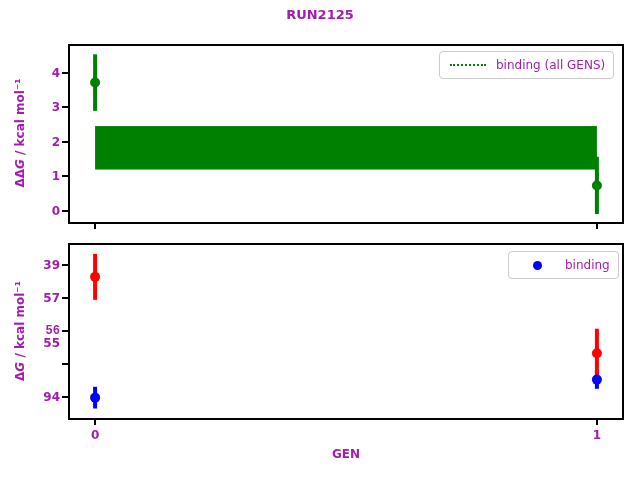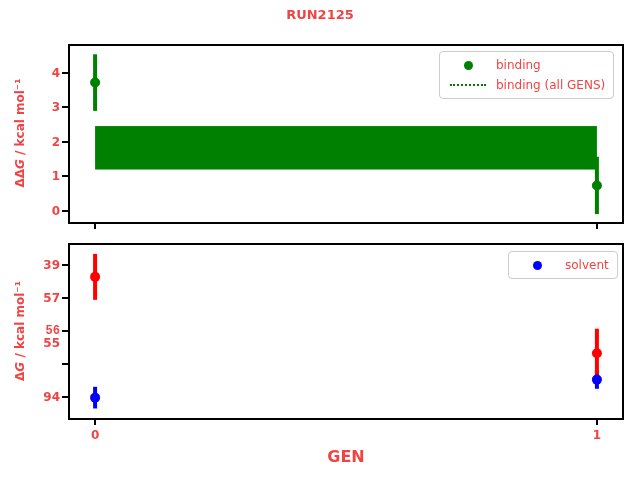--- a/index.html
+++ b/index.html
@@ -1,32 +1,32 @@
 <!DOCTYPE html>
 <html><head>
 <meta charset="utf-8">
 <style>
   body { margin:0; background:#fff; }
   .figure {
     position:relative; width:640px; height:480px; background:#ffffff;
-    font-family:"DejaVu Sans","Liberation Sans",sans-serif; color:#ef4444; overflow:hidden;
+    font-family:"DejaVu Sans","Liberation Sans",sans-serif; color:#a21caf; overflow:hidden;
   }
   .title { position:absolute; left:0; top:7px; width:640px; text-align:center;
     font-size:13px; font-weight:bold; }
   .axes { position:absolute; border:2px solid #000; box-sizing:border-box; background:#fff; }
   #axes-top    { left:68px; top:44px;  width:556px; height:180px; }
   #axes-bottom { left:68px; top:243px; width:556px; height:177px; }
   .axes svg { display:block; }
   .ylabel { position:absolute; width:170px; height:18px; line-height:18px; text-align:center;
     font-size:12px; font-weight:bold; transform:rotate(-90deg); white-space:nowrap; }
   #ylabel-top    { left:-65px; top:124px; }
   #ylabel-bottom { left:-65px; top:322px; }
   .ital { font-style:italic; }
   .xlabel { position:absolute; left:68px; top:447px; width:556px; text-align:center;
-    font-size:16px; font-weight:bold; }
+    font-size:12px; font-weight:bold; }
   .legend { position:absolute; background:#fff; border:1px solid #cccccc; border-radius:4px;
     padding:3px 8px; font-size:12px; }
   #legend-top    { left:439px; top:51px;  }
   #legend-bottom { left:508px; top:251px; }
   .legend-row { display:flex; align-items:center; height:20px; white-space:nowrap; }
   .swatch-area { width:40px; display:flex; align-items:center; justify-content:center;
     margin-right:8px; flex:none; }
   .dot { width:9px; height:9px; border-radius:50%; background:#888; }
   .dotted-line { width:36px; height:0; border-top:2px dotted #888; }
   .tick { position:absolute; background:#000; }
@@ -50,26 +50,20 @@
         <line x1="526.9090909090909" x2="526.9090909090909" y1="168.06274509803922" y2="110.7764705882353" stroke="#008000" stroke-width="4"></line>
         <circle cx="25.09090909090909" cy="36.58039215686274" r="5" fill="#008000"></circle>
         <circle cx="526.9090909090909" cy="139.41960784313724" r="5" fill="#008000"></circle>
       </svg>
   </div>
   <div class="ylabel" id="ylabel-top"><span>ΔΔ</span><span class="ital">G</span><span> / kcal mol⁻¹</span></div>
 
   <div class="legend" id="legend-top">
     <div class="legend-row">
       <span class="swatch-area">
-          <span class="dot" style="background-color: rgb(0, 128, 0);"></span>
-        </span>
-      <span class="legend-label">binding</span>
-    </div>
-    <div class="legend-row">
-      <span class="swatch-area">
           <span class="dotted-line" style="border-top-color: rgb(0, 128, 0);"></span>
         </span>
       <span class="legend-label">binding (all GENS)</span>
     </div>
   </div>
 
   <div class="axes" id="axes-bottom">
     <svg id="svg-bottom" width="552" height="173">
         <line x1="25.09090909090909" x2="25.09090909090909" y1="163.4800759013283" y2="141.81404174573066" stroke="#0000ff" stroke-width="4"></line>
         <line x1="526.9090909090909" x2="526.9090909090909" y1="143.7836812144212" y2="125.40037950664123" stroke="#0000ff" stroke-width="4"></line>
@@ -81,21 +75,21 @@
         <circle cx="526.9090909090909" cy="108.3301707779886" r="5" fill="#ff0000"></circle>
       </svg>
   </div>
   <div class="ylabel" id="ylabel-bottom"><span>Δ</span><span class="ital">G</span><span> / kcal mol⁻¹</span></div>
 
   <div class="legend" id="legend-bottom">
     <div class="legend-row">
       <span class="swatch-area">
           <span class="dot" style="background-color: rgb(0, 0, 255);"></span>
         </span>
-      <span class="legend-label">solvent</span>
+      <span class="legend-label">binding</span>
     </div>
   </div>
 
   <div class="xlabel">GEN</div>
 
 <div class="tick y" style="left: 62px; top: 209.957px;"></div>
     <div class="tick-label y" style="left: 24px; top: 202.957px;">0</div>
     <div class="tick y" style="left: 62px; top: 175.447px;"></div>
     <div class="tick-label y" style="left: 24px; top: 168.447px;">1</div>
     <div class="tick y" style="left: 62px; top: 140.937px;"></div>

